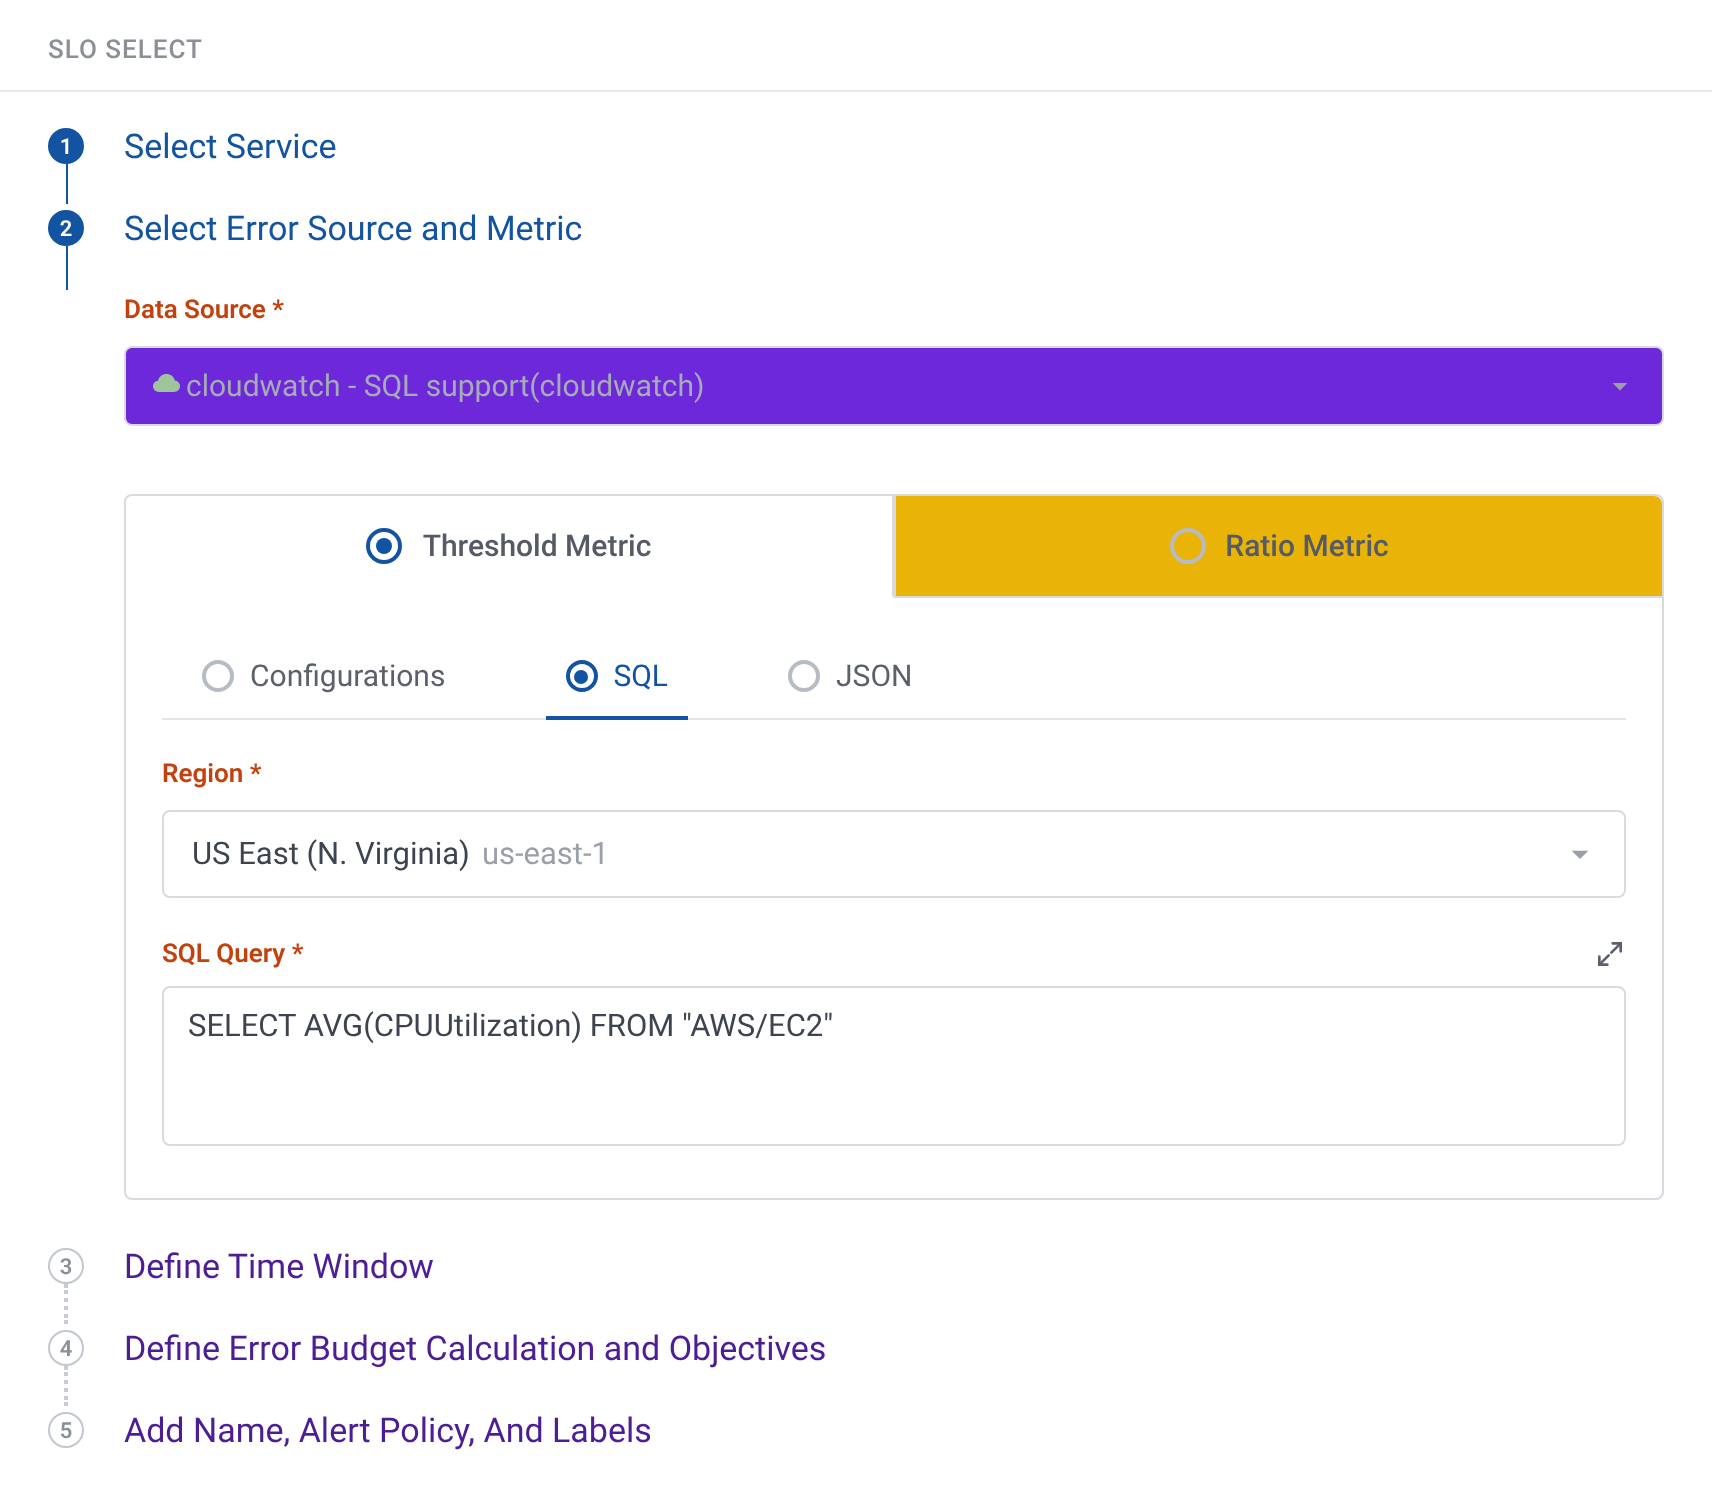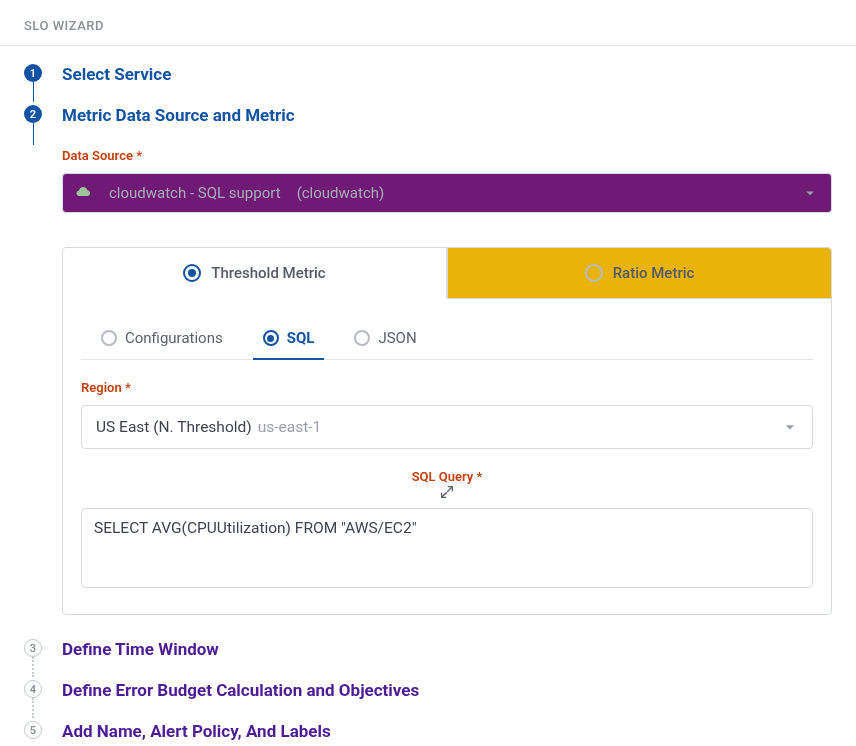--- a/index.html
+++ b/index.html
@@ -39,41 +39,41 @@
   z-index: 1;
 }
 .step-connector.solid { background: #1253a2; }
 .step-connector.dotted {
   background: none;
   border-left: 2px dotted #c7ccd4;
   left: 8px;
 }
 .step-title {
   font-size: 17px;
-  font-weight: 700;
+  font-weight: 400;
   line-height: 1.3;
   padding-top: 1px;
 }
 .step-title.active { color: #1253a2; }
 .step-title.inactive { color: #4c1d95; }
 .step-body { flex: 1; }
 .step-row.collapsed { margin-bottom: 18px; }
 .step-row + .step-row { margin-top: 0; }
 .step1 { margin-bottom: 18px; }
 .step2 { margin-bottom: 22px; }
 .form-area { padding-top: 22px; }
 .label { font-size: 13px; font-weight: 600; color: #c2410c; margin-bottom: 10px; }
 .select-box {
   width: 100%;
   border: 1px solid #d7dbe0;
-  background: #701a75;
+  background: #6d28d9;
   border-radius: 4px;
   padding: 10px 40px 10px 12px;
   font-size: 15px;
-  display: flex; gap: 16px;
+  display: flex; gap: 0;
   position: relative;
   color: #a6acb5;
 }
 .select-box .icon-cw {
   width: 18px; height: 18px; display: inline-block;
 }
 .select-box .sel-text { color: #a6acb5; }
 .select-box .sel-suffix { color: #a6acb5; }
 .select-chevron {
   position: absolute; right: 12px; top: 50%; transform: translateY(-50%);
@@ -113,74 +113,74 @@
 .radio-visual {
   width: 18px; height: 18px; border-radius: 50%;
   border: 2px solid #b6bcc5; display: inline-flex; align-items: center; justify-content: center;
 }
 .radio-visual.on { border-color: #1253a2; }
 .radio-visual.on::after {
   content: ""; width: 8px; height: 8px; border-radius: 50%; background: #1253a2;
 }
 .metric-body { padding: 20px 18px 22px; }
 .subtabs {
-  display: flex; gap: 28px; align-items: flex-start;
+  display: flex; gap: 48px; align-items: flex-start;
   border-bottom: 1px solid #e2e5e9;
   padding: 0 14px;
 }
 .subtab {
   display: flex; align-items: center; gap: 8px;
   padding: 10px 6px 12px;
   font-size: 15px; color: #5b616c;
   cursor: pointer;
   position: relative;
 }
 .subtab .radio-visual { width: 16px; height: 16px; }
 .subtab .radio-visual.on::after { width: 7px; height: 7px; }
 .subtab.active {
-  color: #1253a2; font-weight: 700;
+  color: #1253a2; font-weight: 400;
 }
 .subtab.active::after {
   content: "";
   position: absolute; left: -4px; right: -4px; bottom: -1px; height: 2px; background: #1253a2;
 }
 .form-group { margin-top: 20px; }
 .select-region {
   width: 100%;
   border: 1px solid #d7dbe0;
   border-radius: 4px;
   background: #fff;
   padding: 12px 40px 12px 14px;
   font-size: 15.5px;
   position: relative;
   display: flex; align-items: center; gap: 6px;
   cursor: pointer;
 }
 .select-region .reg-main { color: #3d4450; }
 .select-region .reg-sub { color: #9aa0aa; }
-.label-row { display: flex; align-items: center; justify-content: space-between; margin-bottom: 8px; flex-direction: column; }
+.label-row { display: flex; align-items: center; justify-content: space-between; margin-bottom: 8px; }
 .expand-icon { color: #5b616c; cursor: pointer; }
 .textarea {
   width: 100%;
   min-height: 80px;
   border: 1px solid #d7dbe0;
   border-radius: 4px;
   padding: 10px 12px;
   font-size: 15.5px;
   font-family: inherit;
   color: #3d4450;
   resize: none;
 }
 .section-gap { height: 24px; }
 svg { display: block; }
 </style>
 </head>
 <body>
 
-<div class="tag">SLO WIZARD</div>
+<div class="tag">SLO SELECT</div>
 <div class="divider-h"></div>
 
 <div class="content">
   <div class="steps">
 
     <div class="step-row step1">
       <div class="step-col-num">
         <div class="step-num done">1</div>
         <div class="step-connector solid"></div>
       </div>
@@ -188,21 +188,21 @@
         <div class="step-title active">Select Service</div>
       </div>
     </div>
 
     <div class="step-row step2">
       <div class="step-col-num">
         <div class="step-num done">2</div>
         <div class="step-connector solid" style="bottom:-22px"></div>
       </div>
       <div class="step-body">
-        <div class="step-title active">Metric Data Source and Metric</div>
+        <div class="step-title active">Select Error Source and Metric</div>
 
         <div class="form-area">
 
           <div class="label">Data Source *</div>
           <div class="select-box">
             <span class="icon-cw">
               <svg viewBox="0 0 24 24" width="18" height="18">
                   <path fill="#9fc49a" d="M6 16c-2 0-4-1.5-4-3.8 0-2 1.5-3.5 3.4-3.7C6 5.6 8.4 4 11 4c2.8 0 5 1.8 5.6 4.4 1.9.2 3.4 1.8 3.4 3.8 0 2.2-1.8 3.8-4 3.8H6z"></path>
                 </svg>
             </span>
@@ -242,21 +242,21 @@
                 </div>
                 <div class="subtab">
                   <span class="radio-visual"></span>
                   <span>JSON</span>
                 </div>
               </div>
 
               <div class="form-group">
                 <div class="label">Region *</div>
                 <div class="select-region">
-                  <span class="reg-main">US East (N. Threshold)</span>
+                  <span class="reg-main">US East (N. Virginia)</span>
                   <span class="reg-sub">us-east-1</span>
                   <span class="select-chevron">
                     <svg width="20" height="20" viewBox="0 0 24 24">
                         <path fill="currentColor" d="M7 10l5 5 5-5z"></path>
                       </svg>
                   </span>
                 </div>
               </div>
 
               <div class="form-group">

